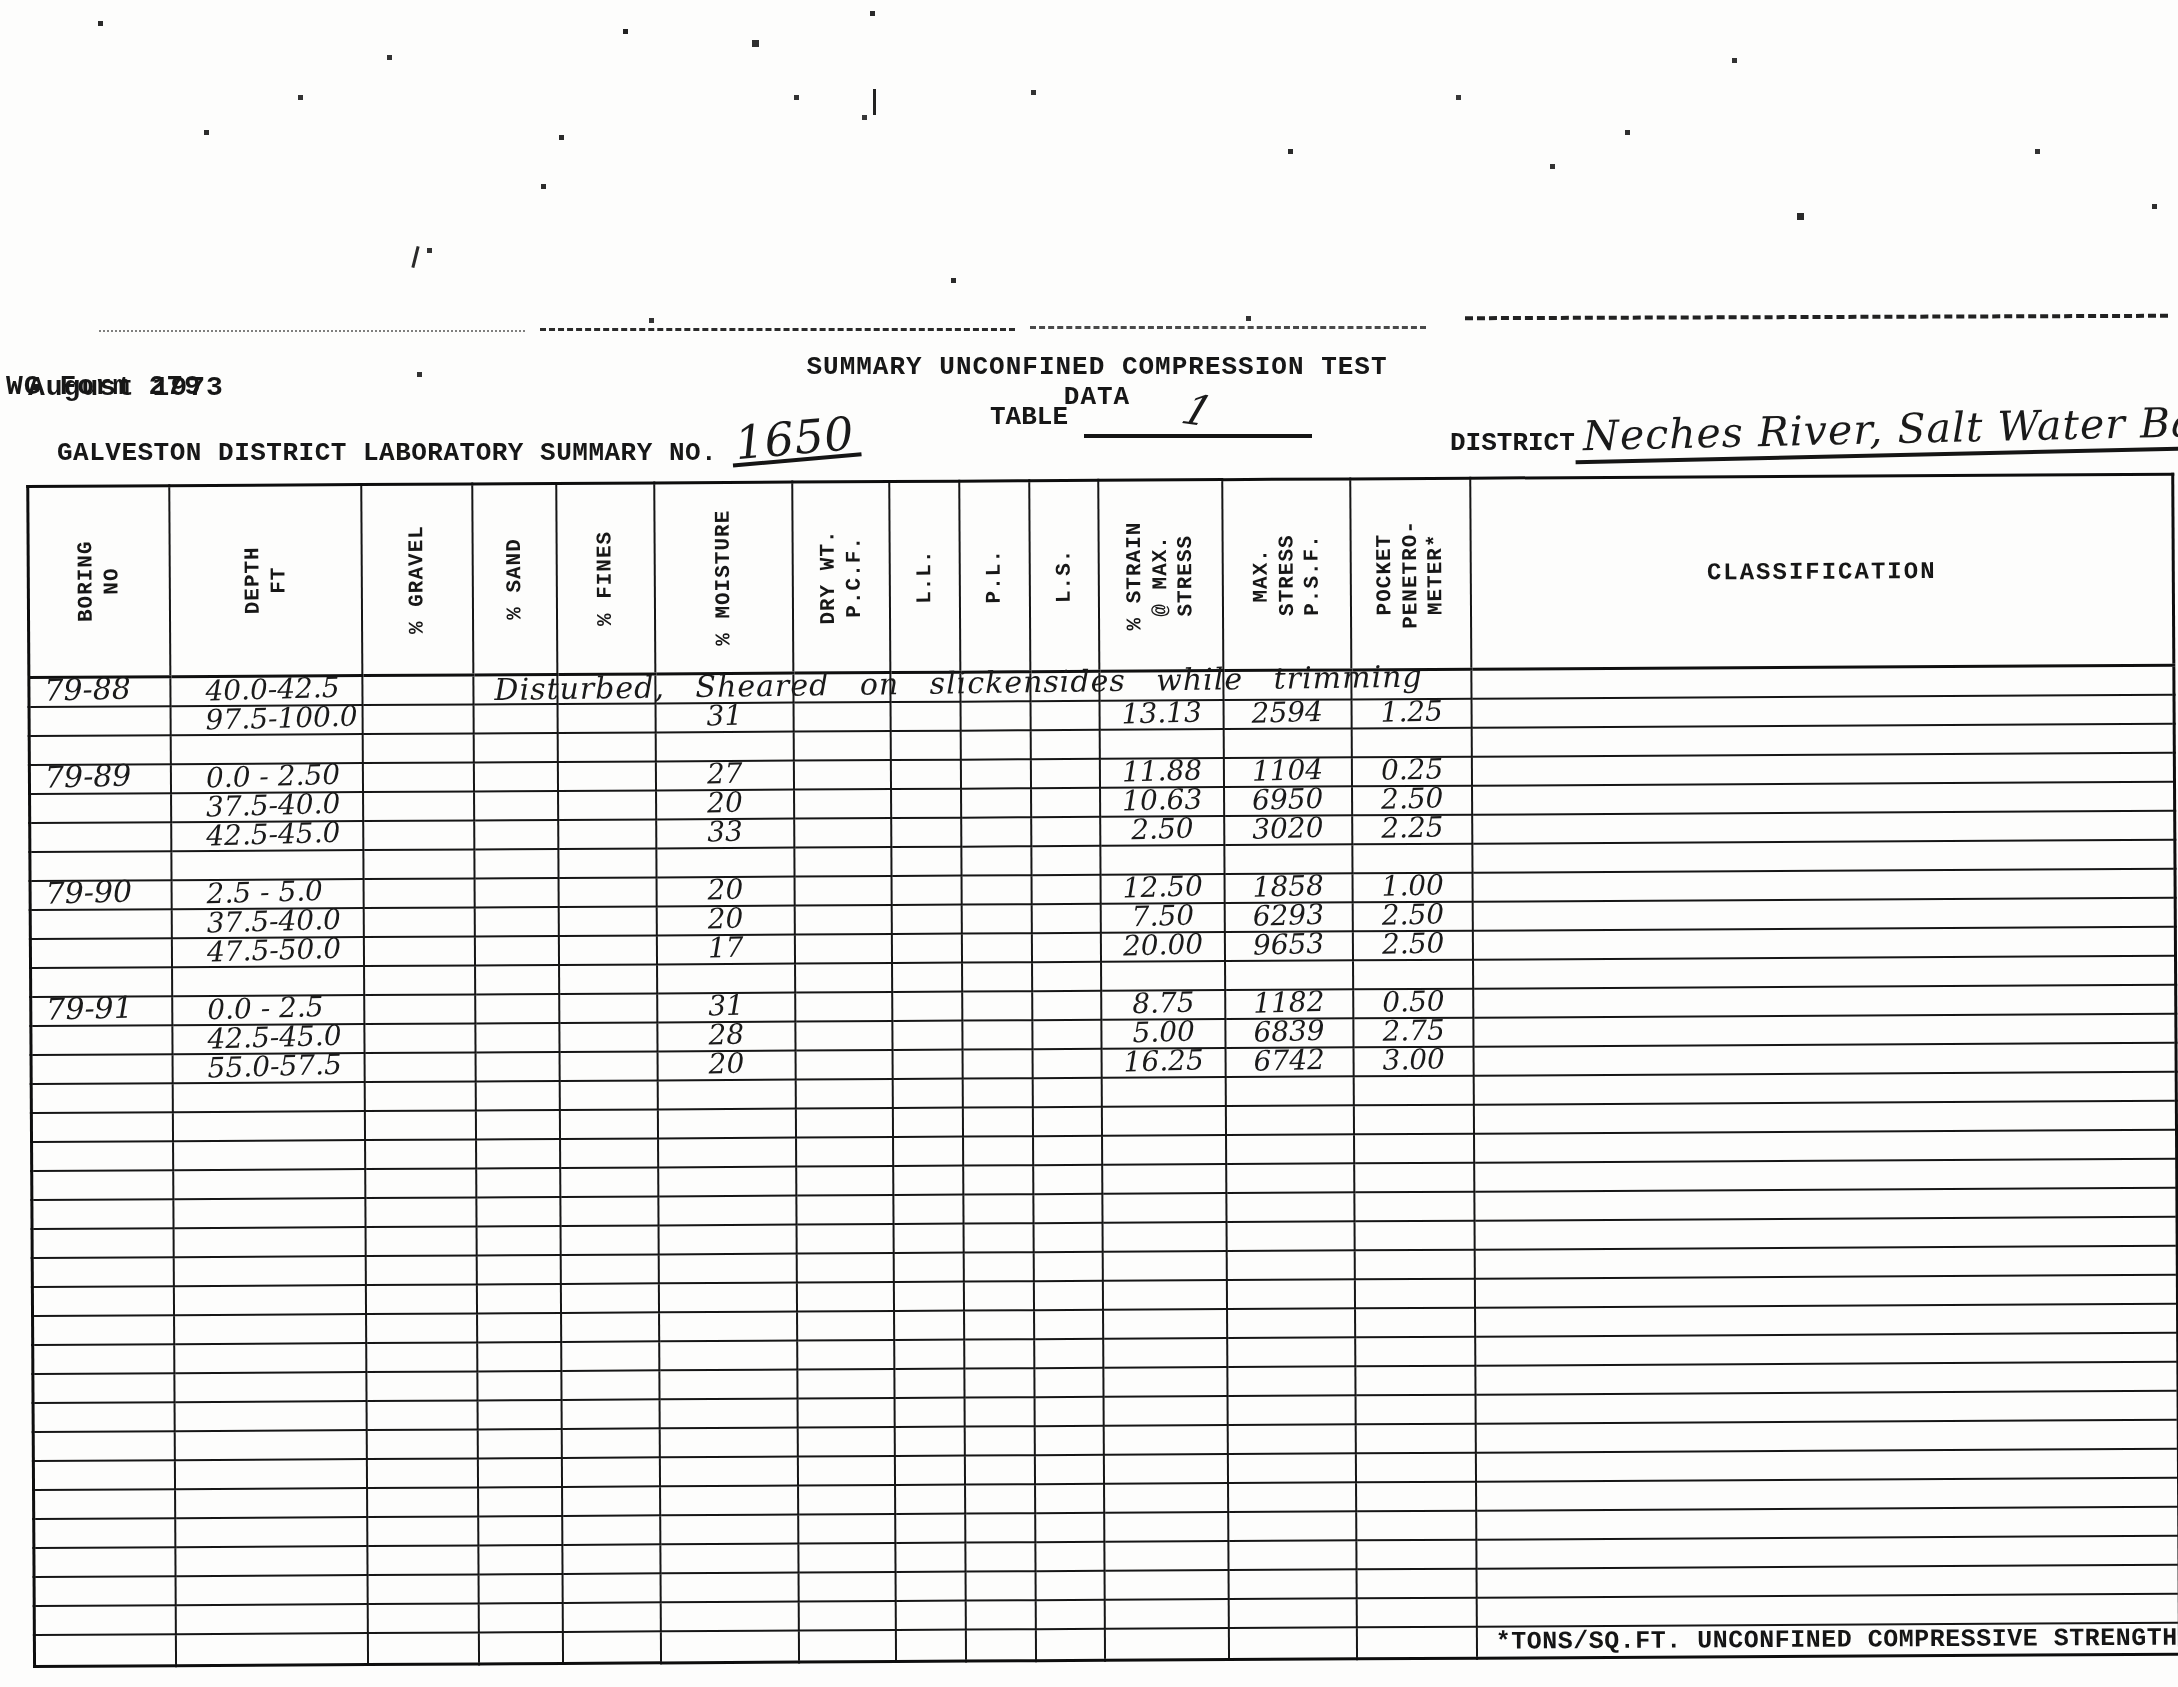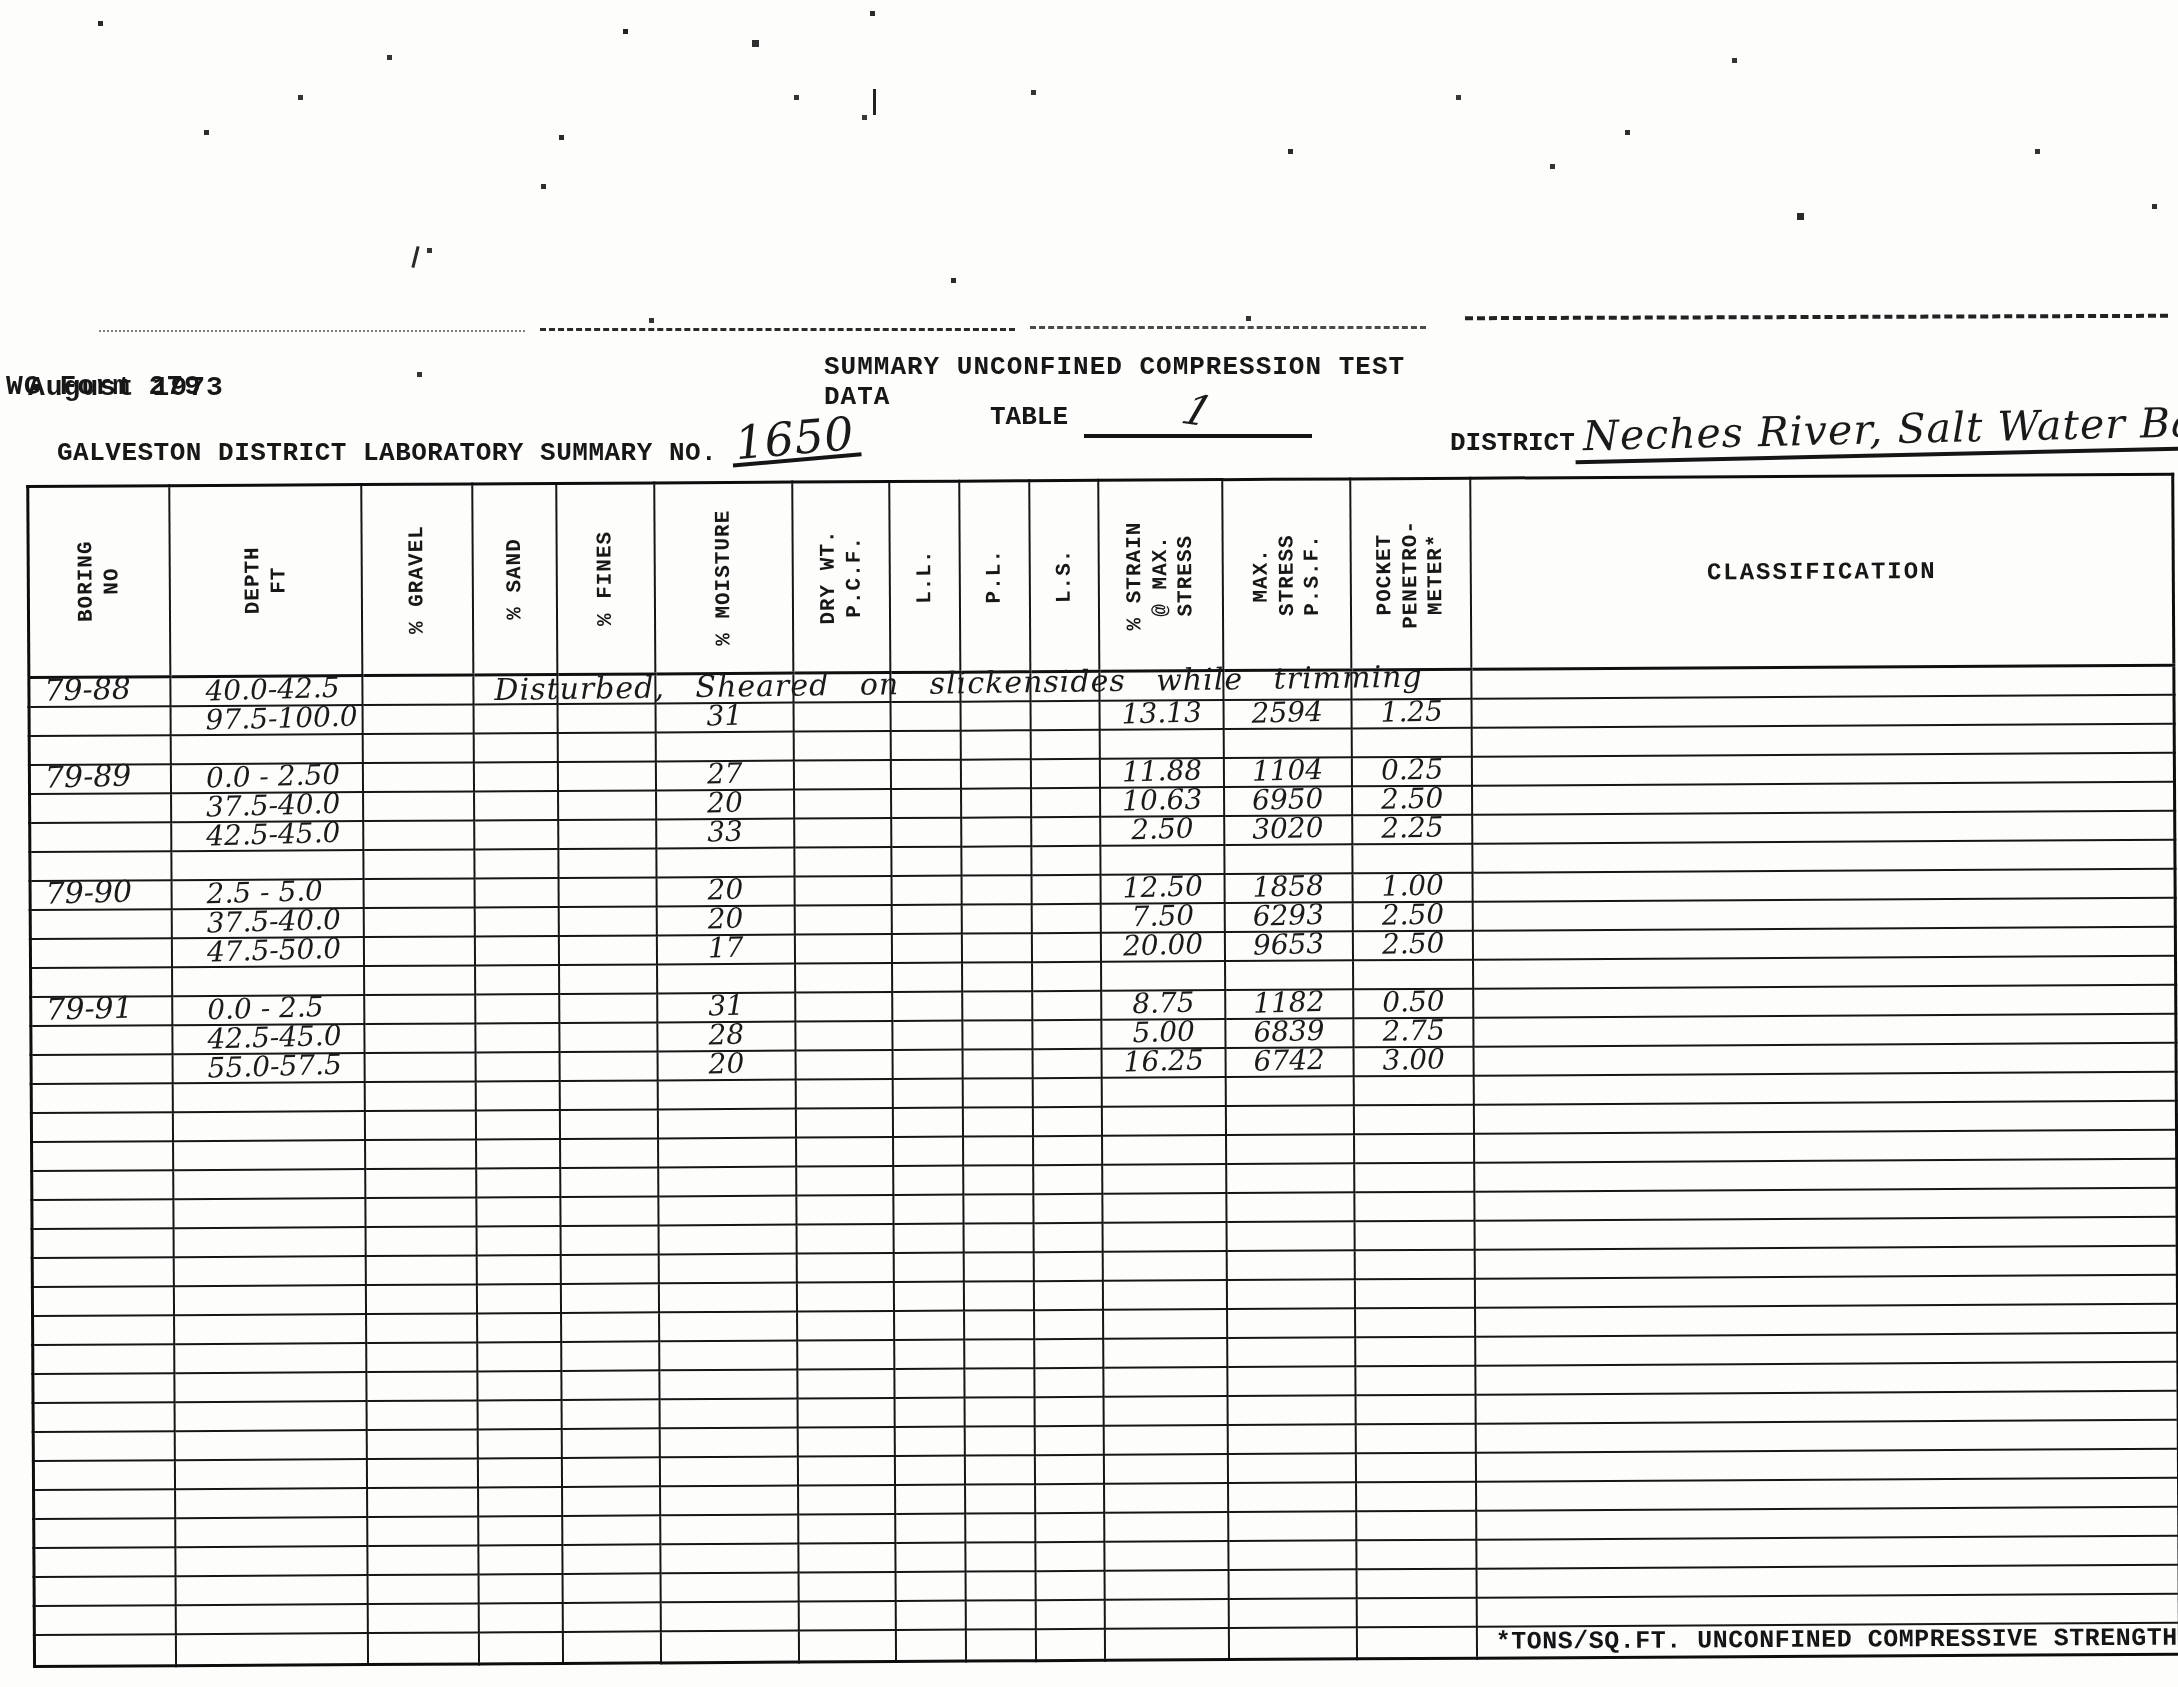--- a/index.html
+++ b/index.html
@@ -14,21 +14,21 @@
     display:inline-block;white-space:nowrap;
   }
   .abs{position:absolute;}
 
   
   #form-no{left:6px;top:331px;font-size:28px;letter-spacing:1px;margin-top:40px;}
   #form-date{left:28px;top:372px;font-size:28px;letter-spacing:1px;}
   #report-line{left:57px;top:424px;font-size:26px;letter-spacing:0.5px;white-space:nowrap;}
   #report-no{font-size:46px;margin-left:14px;transform:rotate(-5deg);border-bottom:4px solid #151515;
     padding:0 6px 0 4px;position:relative;top:-6px;line-height:40px;}
-  #main-title{left:824px;top:352px;width:594px;text-align:left;font-size:26px;letter-spacing:1px;}
+  #main-title{left:800px;top:352px;width:594px;text-align:center;font-size:26px;letter-spacing:1px;}
   #table-line{left:990px;top:388px;font-size:26px;}
   #table-no-line{display:inline-block;width:228px;border-bottom:4px solid #151515;text-align:center;
     vertical-align:bottom;height:40px;position:relative;top:6px;}
   #table-no{font-size:42px;transform:rotate(8deg) skewX(-12deg);line-height:34px;}
   #project-line{left:1450px;top:414px;font-size:26px;white-space:nowrap;}
   #project-name{font-size:41px;border-bottom:4px solid #151515;padding:0 10px 2px 8px;
     transform:rotate(-1.3deg);line-height:44px;position:relative;top:-8px;letter-spacing:1px;}
 
   
   .scanline{position:absolute;border-top:3px dashed #2b2b2b;}

